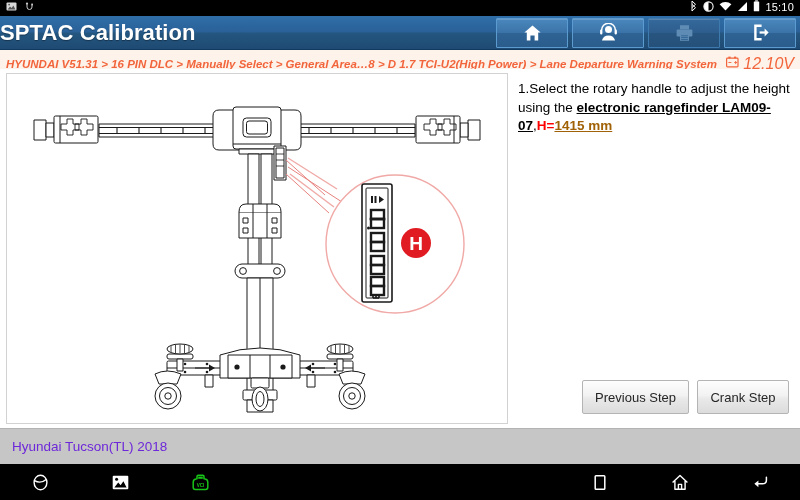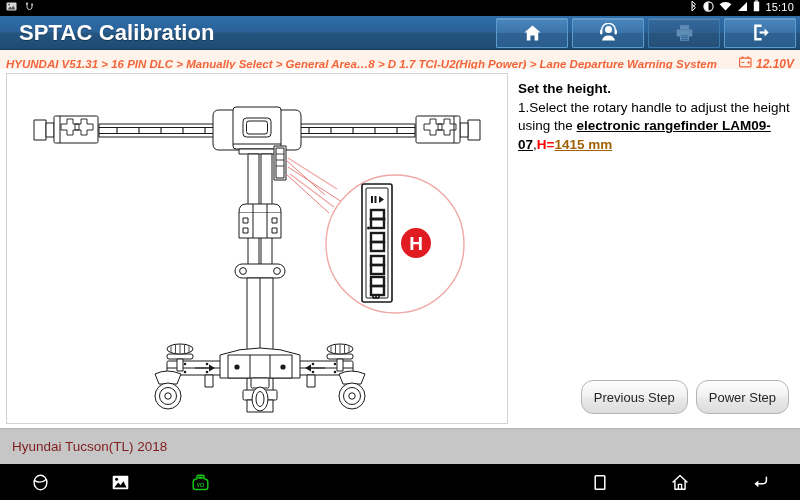--- a/index.html
+++ b/index.html
@@ -25,21 +25,21 @@
 
   
   .titlebar {
     position: absolute; left: 0; top: 16px; width: 800px; height: 34px;
     background: linear-gradient(180deg,#2f6ea8 0%,#2a6198 48%,#24567f 52%,#1e4a73 100%);
     border-bottom: 1px solid #123a5e;
     display: flex; align-items: center;
   }
   .app-title {
     color: #ffffff; font-size: 22px; font-weight: bold;
-    padding-left: 19px; letter-spacing: 0.1px;
+    padding-left: 0; letter-spacing: 0.1px;
     text-shadow: 0 1px 1px rgba(0,0,0,.35);
     flex: 1 1 auto; white-space: nowrap;
   }
   .tb-buttons { display: flex; align-items: center; height: 100%; padding-right: 4px; }
   .tb-btn {
     width: 72px; height: 30px; margin-left: 4px;
     background: linear-gradient(180deg,#4a87bd 0%,#3b73a8 50%,#2f6394 51%,#2a5d8c 100%);
     border: 1px solid #5b9bd0;
     border-radius: 1px;
     display: flex; align-items: center; justify-content: center;
@@ -57,21 +57,21 @@
     background: #fdf3ea;
     border-bottom: 1px solid #e6d9cc;
     display: flex; align-items: center;
     padding: 0 4px 0 6px;
     color: #f2653c;
     font-size: 11.5px; font-style: italic; font-weight: bold;
     white-space: nowrap; overflow: hidden;
   }
   .bc-path { flex: 1 1 auto; overflow: hidden; text-overflow: clip; }
   .bc-volt { display: flex; align-items: center; gap: 4px; flex: 0 0 auto; padding-right: 2px; }
-  .bc-volt .v { font-size: 12px; font-style: italic; font-weight: bold; }
+  .bc-volt .v { font-size: 16px; font-style: italic; font-weight: normal; }
 
   
   .content {
     position: absolute; left: 0; top: 69px; width: 800px; height: 359px;
     background: #ffffff;
   }
   .diagram-pane {
     position: absolute; left: 6px; top: 4px; width: 502px; height: 351px;
     background: #ffffff; border: 1px solid #d2d2d2;
     overflow: hidden;
@@ -93,33 +93,33 @@
   .red-u { color: #a16207; font-weight: bold; text-decoration: underline; }
 
   .btn-row {
     margin-top: auto;
     display: flex; justify-content: flex-end; align-items: center;
     gap: 8px; padding: 0 6px 10px 0;
   }
   .step-btn {
     min-width: 92px; height: 34px; padding: 0 12px;
     background: linear-gradient(180deg,#fdfdfd 0%,#f2f2f2 45%,#e9e9e9 55%,#dcdcdc 100%);
-    border: 1px solid #b4b4b4; border-radius: 12px;
+    border: 1px solid #b4b4b4; border-radius: 2px;
     font-size: 13px; color: #262626; font-family: "Liberation Sans", sans-serif;
     display: flex; align-items: center; justify-content: center;
     cursor: pointer;
   }
 
   
   .vehbar {
     position: absolute; left: 0; top: 428px; width: 800px; height: 36px;
     background: #c6c6c6; border-top: 1px solid #b3b3b3;
     display: flex; align-items: center;
     padding-left: 12px;
-    font-size: 13.5px; color: #7f1d1d;
+    font-size: 13.5px; color: #6d28d9;
   }
 
   
   .navbar {
     position: absolute; left: 0; top: 464px; width: 800px; height: 36px;
     background: #000000;
   }
   .nav-left { position: absolute; left: 0; top: 0; height: 36px; display: flex; align-items: center; }
   .nav-right { position: absolute; right: 0; top: 0; height: 36px; display: flex; align-items: center; }
   .nav-item {
@@ -440,27 +440,26 @@
 
         <g>
           <circle cx="409" cy="169" r="15" fill="#e01b22"></circle>
           <text x="409" y="175.5" font-family="Liberation Sans, sans-serif" font-size="19" font-weight="bold" fill="#ffffff" text-anchor="middle">H</text>
         </g>
       </svg>
     </div>
 
     <div class="info-pane">
       <div class="instructions">
-        <span class="head">Set the height.</span>
         <span>1.</span><span>Select the rotary handle to adjust the height using the </span><span class="u-bold">electronic rangefinder LAM09-07</span><span>,</span><span class="red">H=</span><span class="red-u">1415 mm</span>
       </div>
 
       <div class="btn-row">
         <div class="step-btn">Previous Step</div>
-        <div class="step-btn">Power Step</div>
+        <div class="step-btn">Crank Step</div>
       </div>
     </div>
   </div>
 
   <div class="vehbar">
     <span>Hyundai Tucson(TL) 2018</span>
   </div>
 
   <div class="navbar">
     <div class="nav-left">

